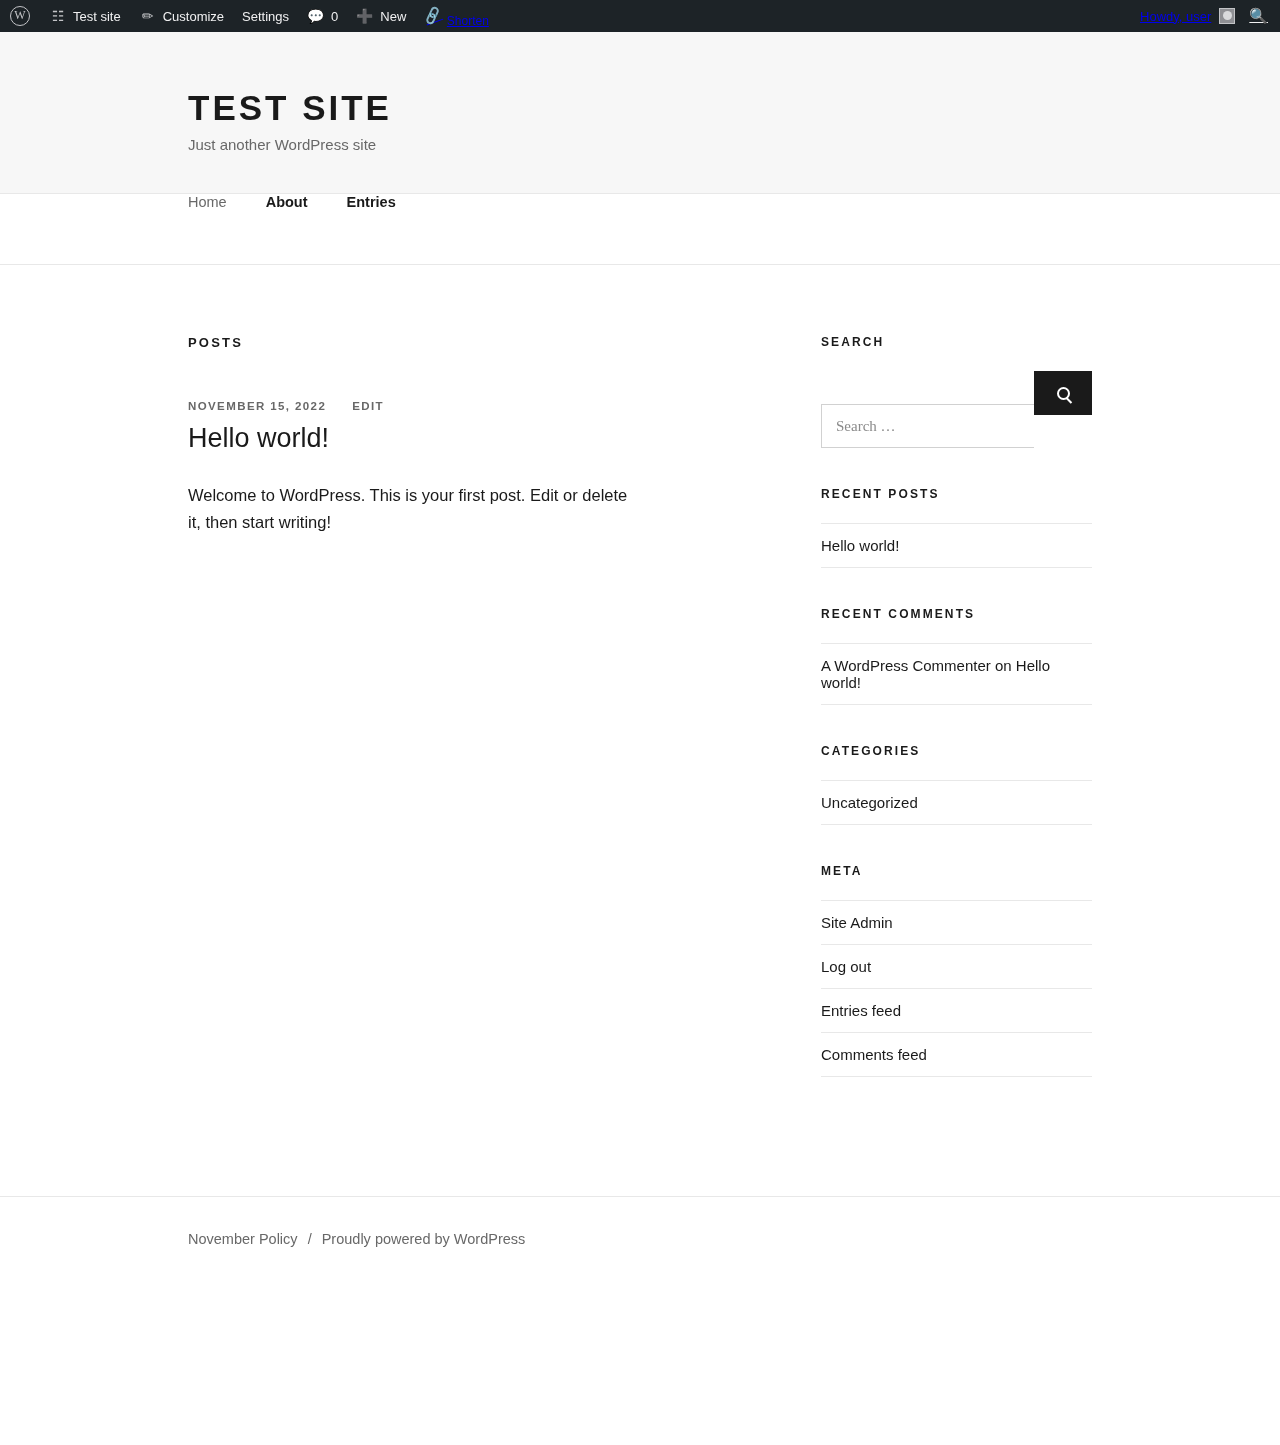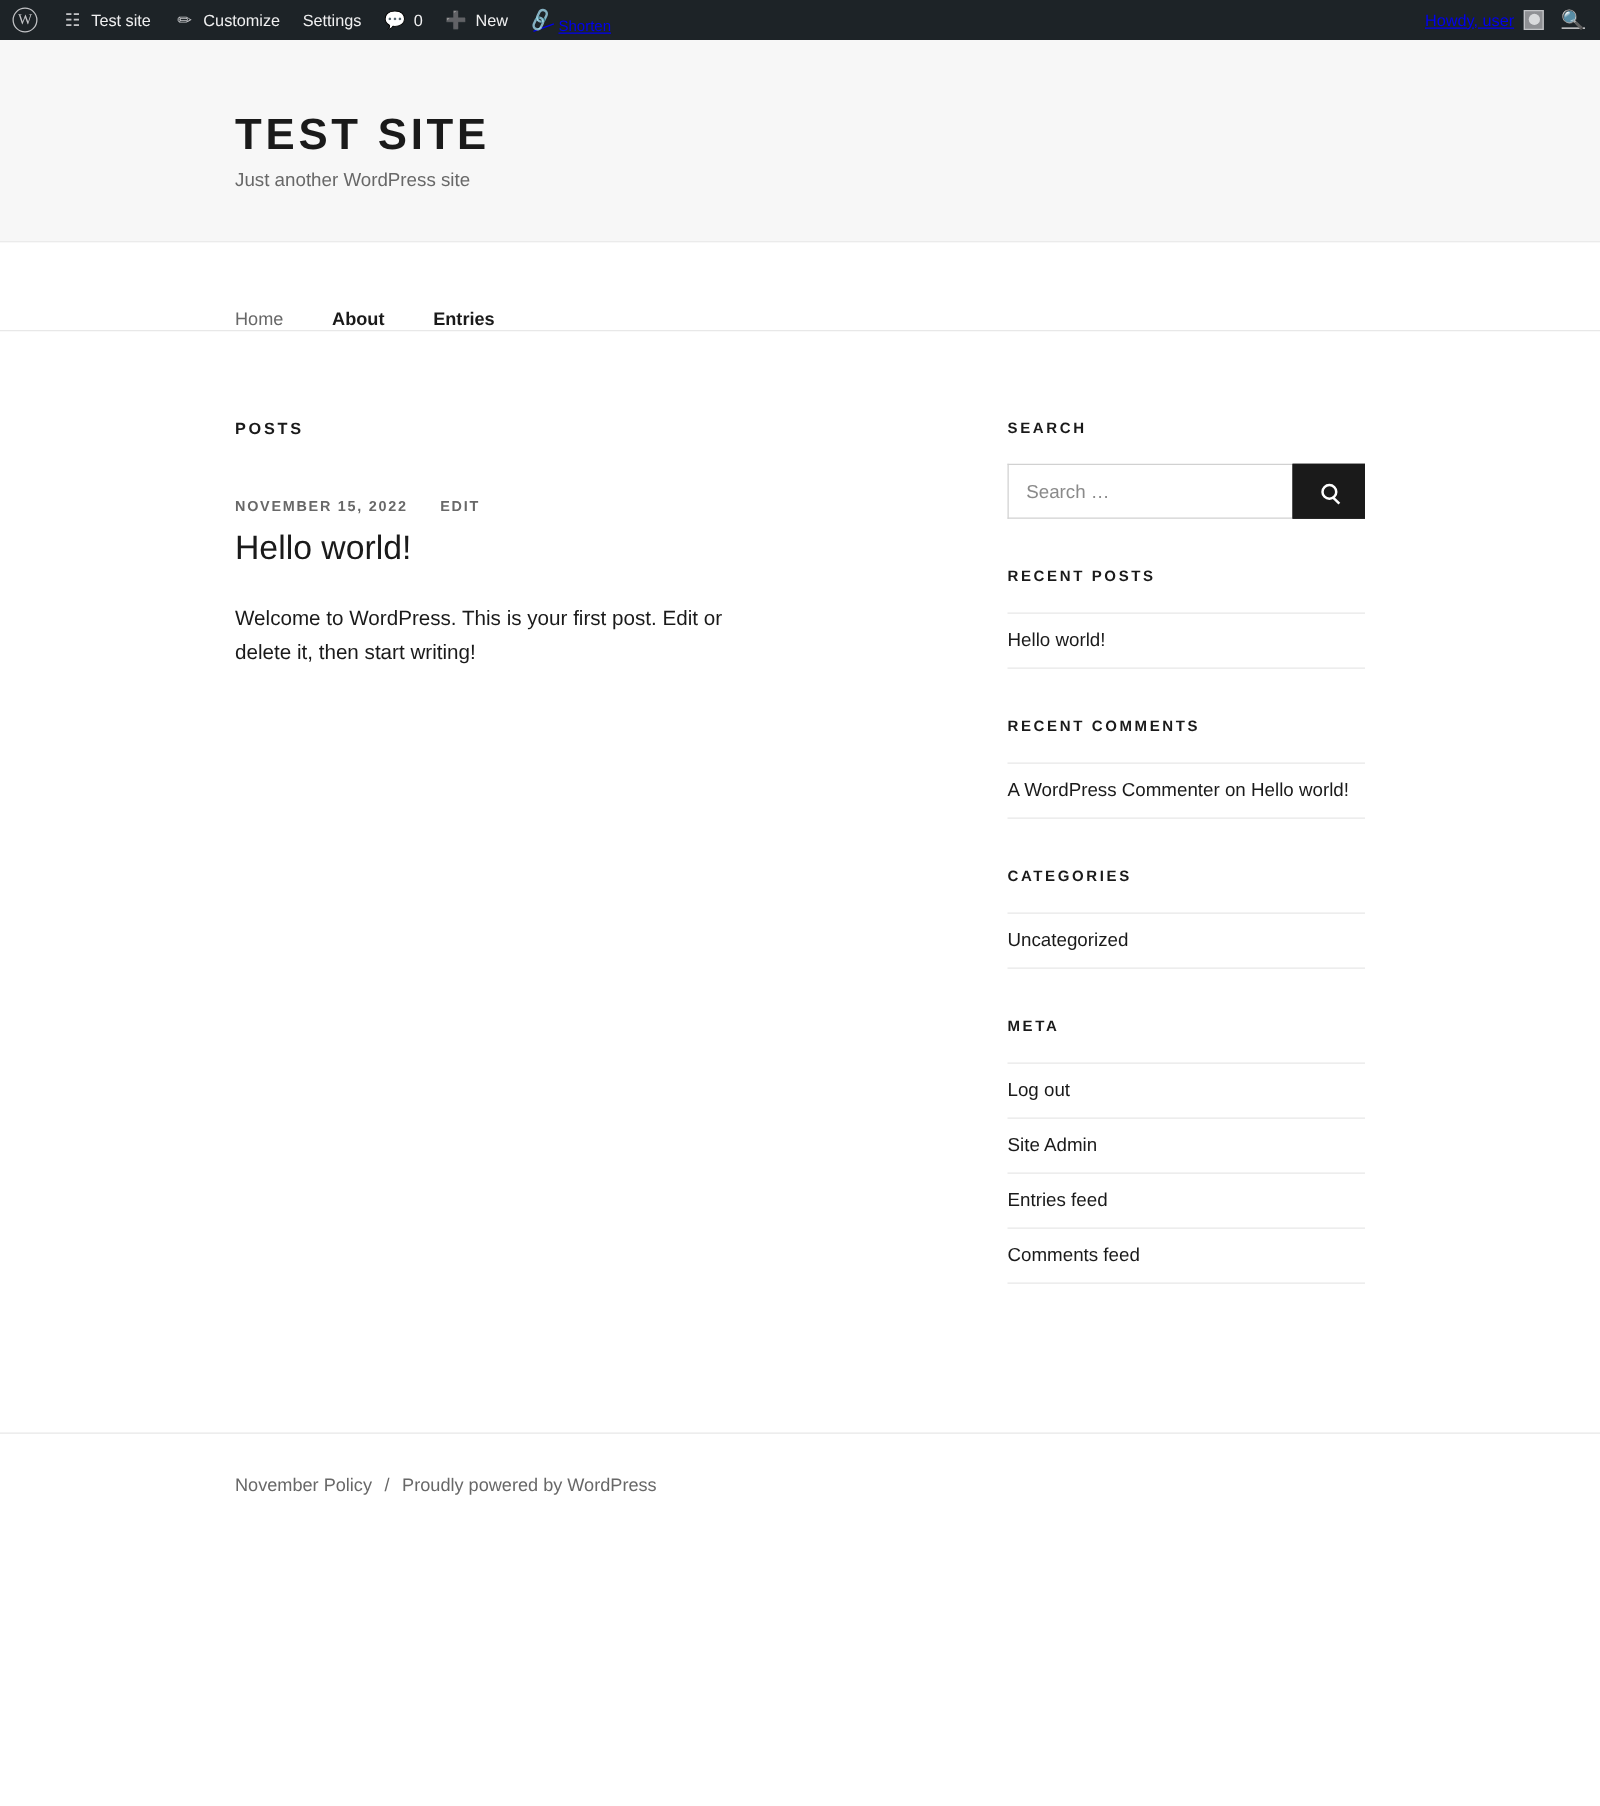--- a/index.html
+++ b/index.html
@@ -110,21 +110,21 @@
     color: #686868;
     margin: 0;
   }
 
   
   .site-nav {
     border-bottom: 1px solid #e8e8e8;
     background: #fff;
     height: 71px;
     display: flex;
-    align-items: flex-end;
+    align-items: flex-start;
   }
   .nav-inner { padding-left: 188px; display: flex; gap: 0; align-items: center; }
   .nav-item {
     font-size: 14.5px;
     color: #686868;
     text-decoration: none;
     padding: 0 20px 0 0;
     margin-right: 19px;
     white-space: nowrap;
   }
@@ -186,22 +186,23 @@
   }
   .search-form { display: flex; }
   .search-field {
     flex: 1;
     height: 44px;
     border: 1px solid #d1d1d1;
     border-right: none;
     padding: 12px 14px;
     font-size: 15px;
     color: #686868;
-    font-family: Liberation Sans, sans-serif;
+    font-family: Liberation Serif, serif;
     background: #fff;
+    margin-top: 33px;
   }
   .search-field::placeholder { color: #8a8a8a; }
   .search-submit {
     width: 58px;
     height: 44px;
     background: #1a1a1a;
     border: 1px solid #1a1a1a;
     color: #fff;
     cursor: pointer;
     font-size: 16px;
@@ -360,24 +361,24 @@
         <li>
           <a href="#">Uncategorized</a>
         </li>
       </ul>
     </section>
 
     <section class="widget">
       <h3 class="widget-title">META</h3>
       <ul class="widget-list">
         <li>
+          <a href="#">Site Admin</a>
+        </li>
+        <li>
           <a href="#">Log out</a>
-        </li>
-        <li>
-          <a href="#">Site Admin</a>
         </li>
         <li>
           <a href="#">Entries feed</a>
         </li>
         <li>
           <a href="#">Comments feed</a>
         </li>
       </ul>
     </section>
 

